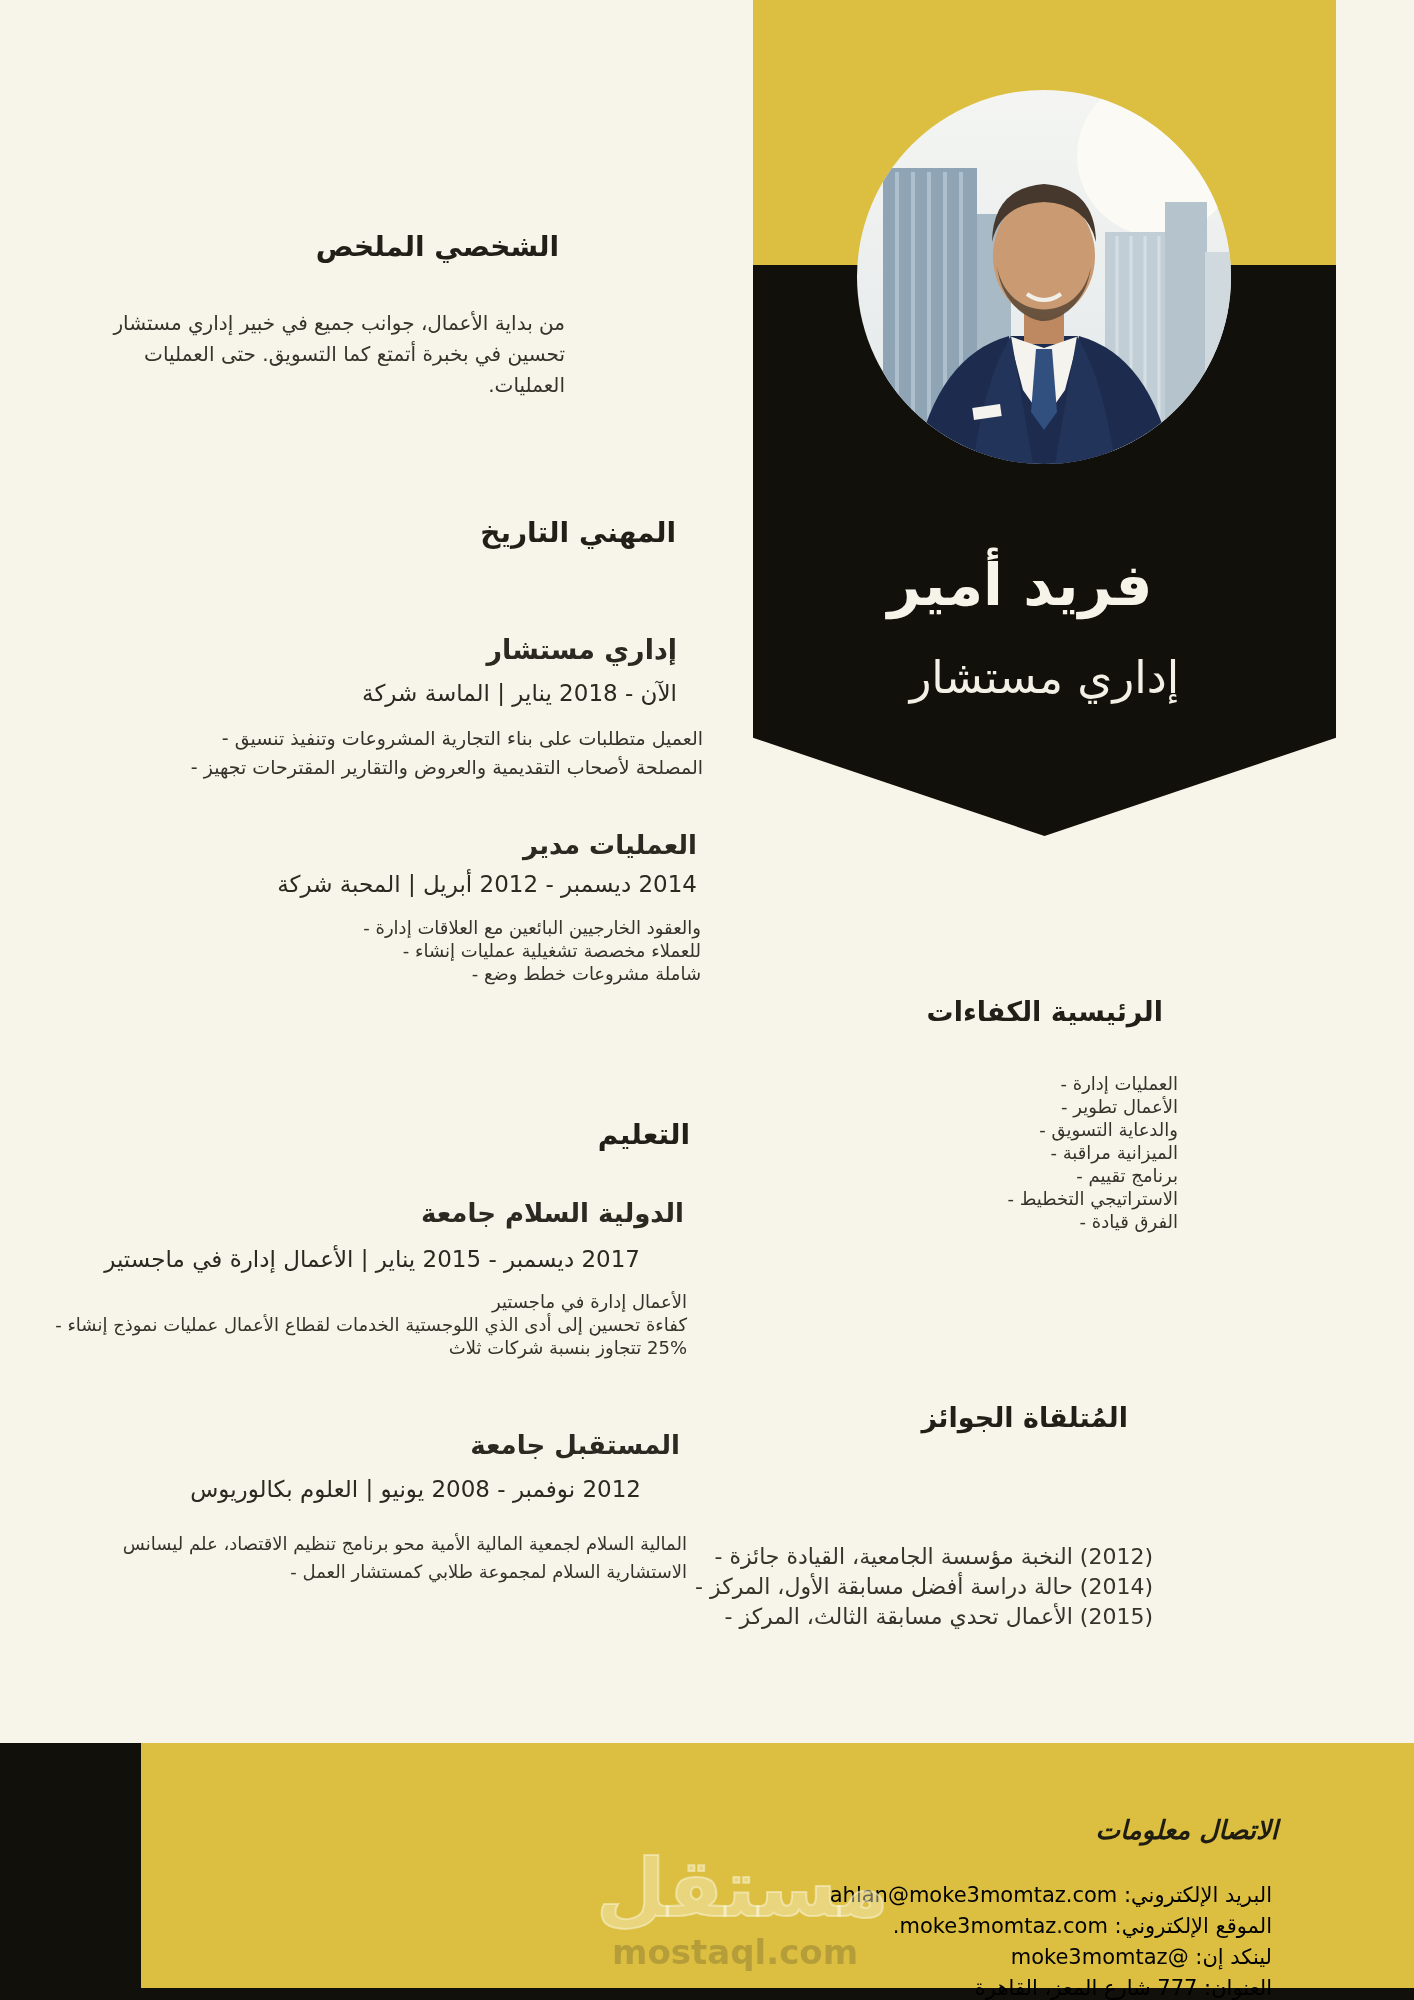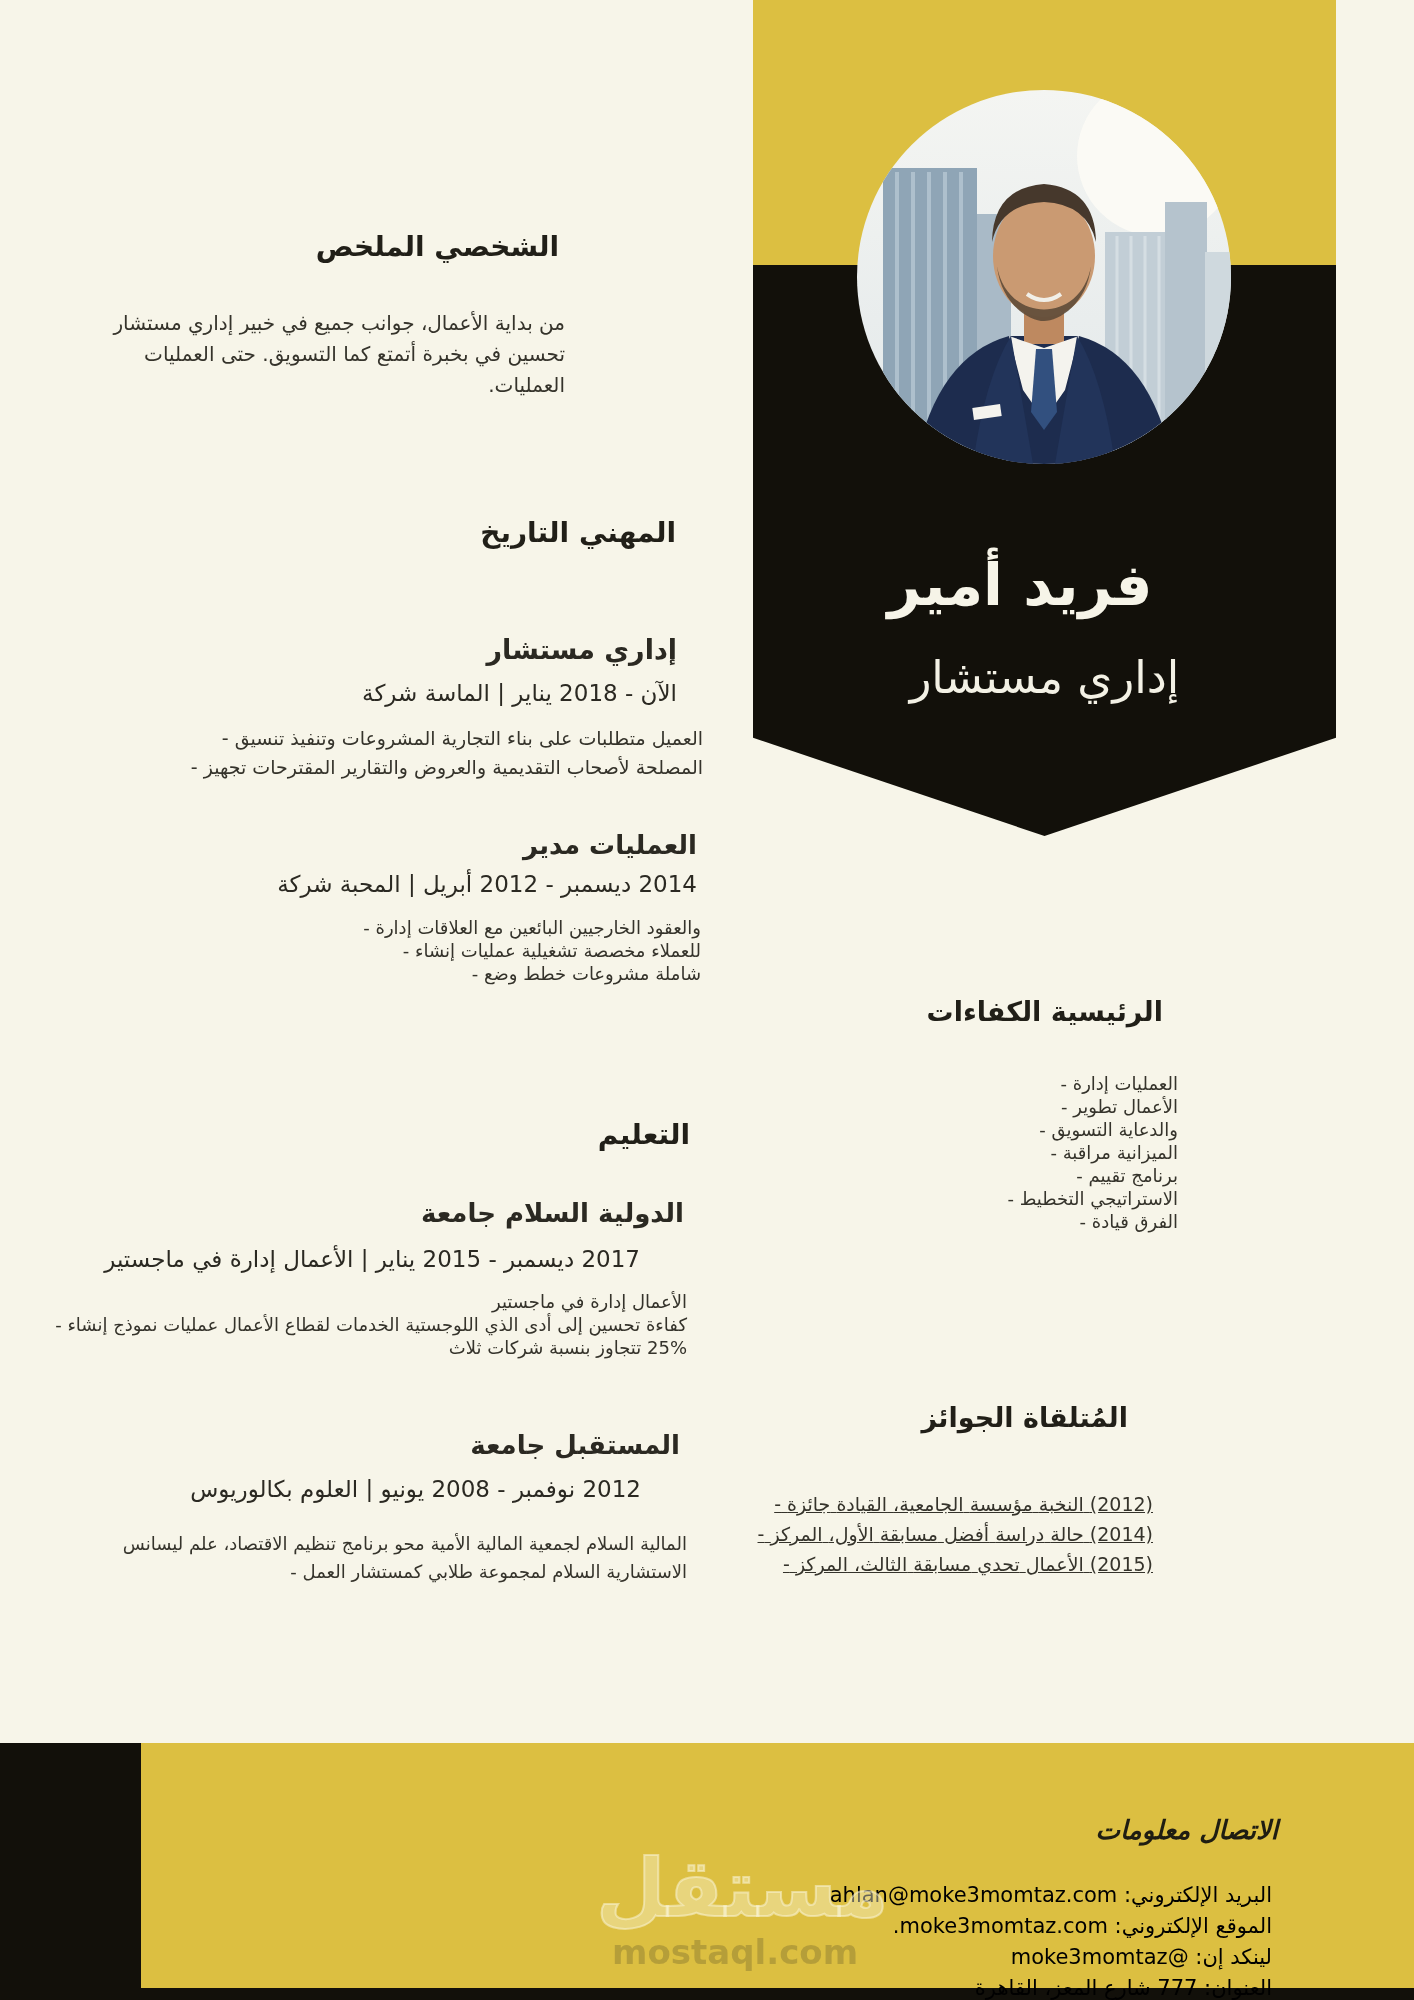--- a/index.html
+++ b/index.html
@@ -138,21 +138,21 @@
     <div class="nw"><bdi>-</bdi> <bdi>إدارة</bdi> <bdi>العمليات</bdi></div>
     <div class="nw"><bdi>-</bdi> <bdi>تطوير</bdi> <bdi>الأعمال</bdi></div>
     <div class="nw"><bdi>-</bdi> <bdi>التسويق</bdi> <bdi>والدعاية</bdi></div>
     <div class="nw"><bdi>-</bdi> <bdi>مراقبة</bdi> <bdi>الميزانية</bdi></div>
     <div class="nw"><bdi>-</bdi> <bdi>تقييم</bdi> <bdi>برنامج</bdi></div>
     <div class="nw"><bdi>-</bdi> <bdi>التخطيط</bdi> <bdi>الاستراتيجي</bdi></div>
     <div class="nw"><bdi>-</bdi> <bdi>قيادة</bdi> <bdi>الفرق</bdi></div>
   </div>
 
   <div class="abs tr nw sec-h" style="top:1374px;right:286px;font-size:27px;"><bdi>الجوائز</bdi> <bdi>المُتلقاة</bdi></div>
-  <div class="abs tr body-t" style="top:1461px;right:261px;font-size:19px;line-height:30px;text-decoration:underline;">
+  <div class="abs tr body-t" style="top:1514px;right:261px;font-size:22px;line-height:30px;">
     <div class="nw"><bdi>-</bdi> <bdi>جائزة</bdi> <bdi>القيادة</bdi> <bdi>الجامعية،</bdi> <bdi>مؤسسة</bdi> <bdi>النخبة</bdi> <bdi>(2012)</bdi></div>
     <div class="nw"><bdi>-</bdi> <bdi>المركز</bdi> <bdi>الأول،</bdi> <bdi>مسابقة</bdi> <bdi>أفضل</bdi> <bdi>دراسة</bdi> <bdi>حالة</bdi> <bdi>(2014)</bdi></div>
     <div class="nw"><bdi>-</bdi> <bdi>المركز</bdi> <bdi>الثالث،</bdi> <bdi>مسابقة</bdi> <bdi>تحدي</bdi> <bdi>الأعمال</bdi> <bdi>(2015)</bdi></div>
   </div>
 
   <div id="footer-yellow" class="abs"></div>
   <div id="footer-black-left" class="abs"></div>
   <div id="footer-bottom-bar" class="abs"></div>
 
   <div id="contact-h" class="abs tr nw bold"><bdi>معلومات</bdi> <bdi>الاتصال</bdi></div>

